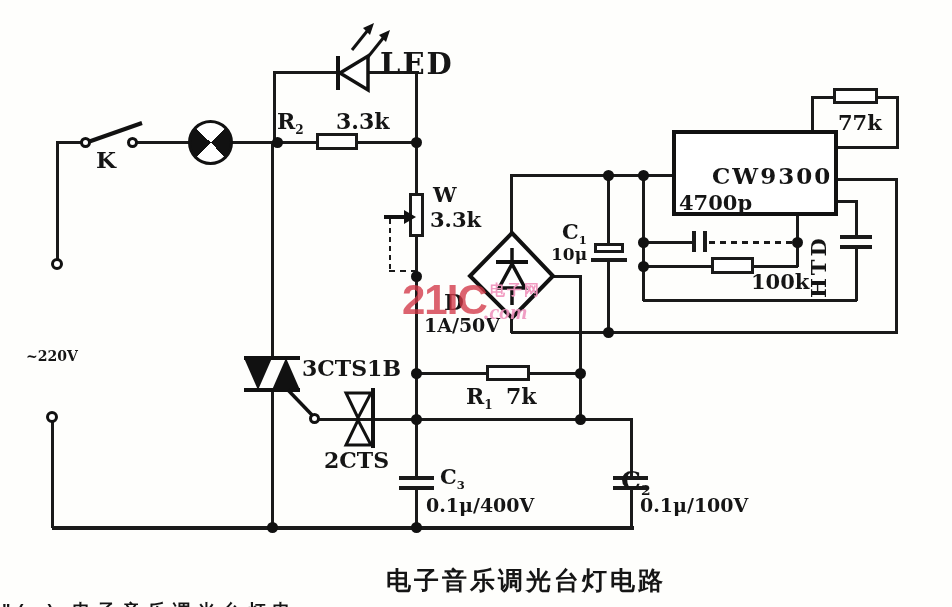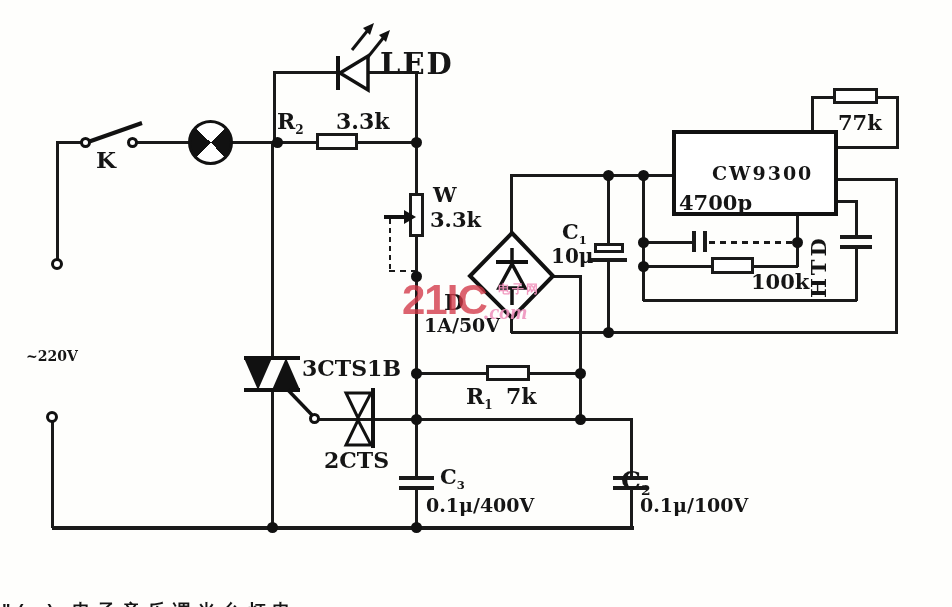--- a/index.html
+++ b/index.html
@@ -20,21 +20,21 @@
   sub{font-size:0.55em;font-weight:700;}
   svg{position:absolute;overflow:visible;}
   .icbox{position:absolute;left:672px;top:130px;width:166px;height:86px;border:4px solid #111;
     background:#fff;box-sizing:border-box;}
   .lamp{position:absolute;left:188px;top:120px;width:45px;height:45px;border:3px solid #111;
     border-radius:50%;box-sizing:border-box;
     background:conic-gradient(from 45deg,#111 0 90deg,#fff 90deg 180deg,#111 180deg 270deg,#fff 270deg 360deg);}
   .wm{position:absolute;left:402px;top:276px;width:170px;height:56px;pointer-events:none;}
   .wm-big{position:absolute;left:0;top:0;font-family:"Liberation Sans",sans-serif;
     font-size:42px;font-weight:800;color:rgba(210,55,70,0.78);letter-spacing:-1px;}
-  .wm-cn{position:absolute;left:96px;top:5px;font-size:12px;font-weight:700;color:rgba(240,150,190,0.95);
+  .wm-cn{position:absolute;left:88px;top:5px;font-size:15px;font-weight:700;color:rgba(240,150,190,0.95);
     font-family:"Liberation Sans",sans-serif;letter-spacing:2px;text-align:center;}
   .wm-com{position:absolute;left:82px;top:23px;font-size:22px;font-weight:800;font-style:italic;
     color:rgba(238,148,190,0.9);font-family:"Liberation Serif",serif;}
   .caption{position:absolute;left:330px;top:564px;width:392px;text-align:center;font-size:25px;
     font-weight:700;letter-spacing:3px;font-family:"Liberation Sans",sans-serif;}
   .cut{position:absolute;left:2px;top:599px;width:360px;height:8px;overflow:hidden;
     font-size:18px;font-weight:700;letter-spacing:7px;font-family:"Liberation Sans",sans-serif;}
   .htd{position:absolute;left:808px;top:298px;width:72px;font-size:21px;font-weight:700;
     transform:rotate(-90deg);transform-origin:0 0;letter-spacing:3px;white-space:nowrap;}
 </style>
@@ -147,21 +147,21 @@
   </svg>
   <div class="term" style="left:309px;top:413px;width:11px;height:11px"></div>
 
   <svg style="left:338px;top:385px" width="42" height="68" viewBox="0 0 42 68">
     <line x1="35" y1="3" x2="35" y2="63" stroke="#111" stroke-width="4"></line>
     <polygon points="8,8 33,8 20,33" fill="#fff" stroke="#111" stroke-width="3"></polygon>
     <polygon points="8,60 33,60 20,35" fill="#fff" stroke="#111" stroke-width="3"></polygon>
   </svg>
 
   <div class="icbox">
-    <div class="lbl" style="left:36px;top:30px;font-size:19px;letter-spacing:2px">CW9300</div>
+    <div class="lbl" style="left:36px;top:30px;font-size:23px;letter-spacing:2px">CW9300</div>
     <div class="lbl" style="left:3px;top:58px;font-size:21px">4700p</div>
   </div>
 
   <div class="dot" style="left:272px;top:137px"></div>
   <div class="dot" style="left:411px;top:137px"></div>
   <div class="dot" style="left:411px;top:271px"></div>
   <div class="dot" style="left:603px;top:170px"></div>
   <div class="dot" style="left:638px;top:170px"></div>
   <div class="dot" style="left:638px;top:237px"></div>
   <div class="dot" style="left:792px;top:237px"></div>
@@ -186,21 +186,21 @@
 
   <div class="lbl" style="left:433px;top:184px;font-size:21px">W</div>
   <div class="lbl val" style="left:430px;top:209px;font-size:21px">3.3k</div>
 
   <div class="lbl" style="left:444px;top:290px;font-size:23px">D</div>
   <div class="lbl val" style="left:424px;top:316px;font-size:19px">1A/50V</div>
 
   <div class="lbl" style="left:562px;top:221px;font-size:21px">
     <span>C</span><sub>1</sub>
   </div>
-  <div class="lbl val" style="left:551px;top:246px;font-size:20px">10μ</div>
+  <div class="lbl val" style="left:551px;top:246px;font-size:17px">10μ</div>
 
   <div class="lbl val" style="left:838px;top:112px;font-size:21px">77k</div>
   <div class="lbl val" style="left:751px;top:271px;font-size:21px">100k</div>
 
   <div class="htd lbl">HTD</div>
 
   <div class="lbl" style="left:302px;top:357px;font-size:22px">3CTS1B</div>
   <div class="lbl" style="left:324px;top:449px;font-size:22px">2CTS</div>
 
   <div class="lbl" style="left:466px;top:385px;font-size:22px">
@@ -217,16 +217,17 @@
     <span>C</span><sub>2</sub>
   </div>
   <div class="lbl val" style="left:640px;top:496px;font-size:19px">0.1μ/100V</div>
 
   <div class="wm">
     <span class="wm-big">21IC</span>
     <span class="wm-cn">电子网</span>
     <span class="wm-com">.com</span>
   </div>
 
+  <div class="caption">电子音乐调光台灯电路</div>
 
   <div class="cut">"(a) 电子音乐调光台灯电</div>
 
 </div>
 
 </body></html>

